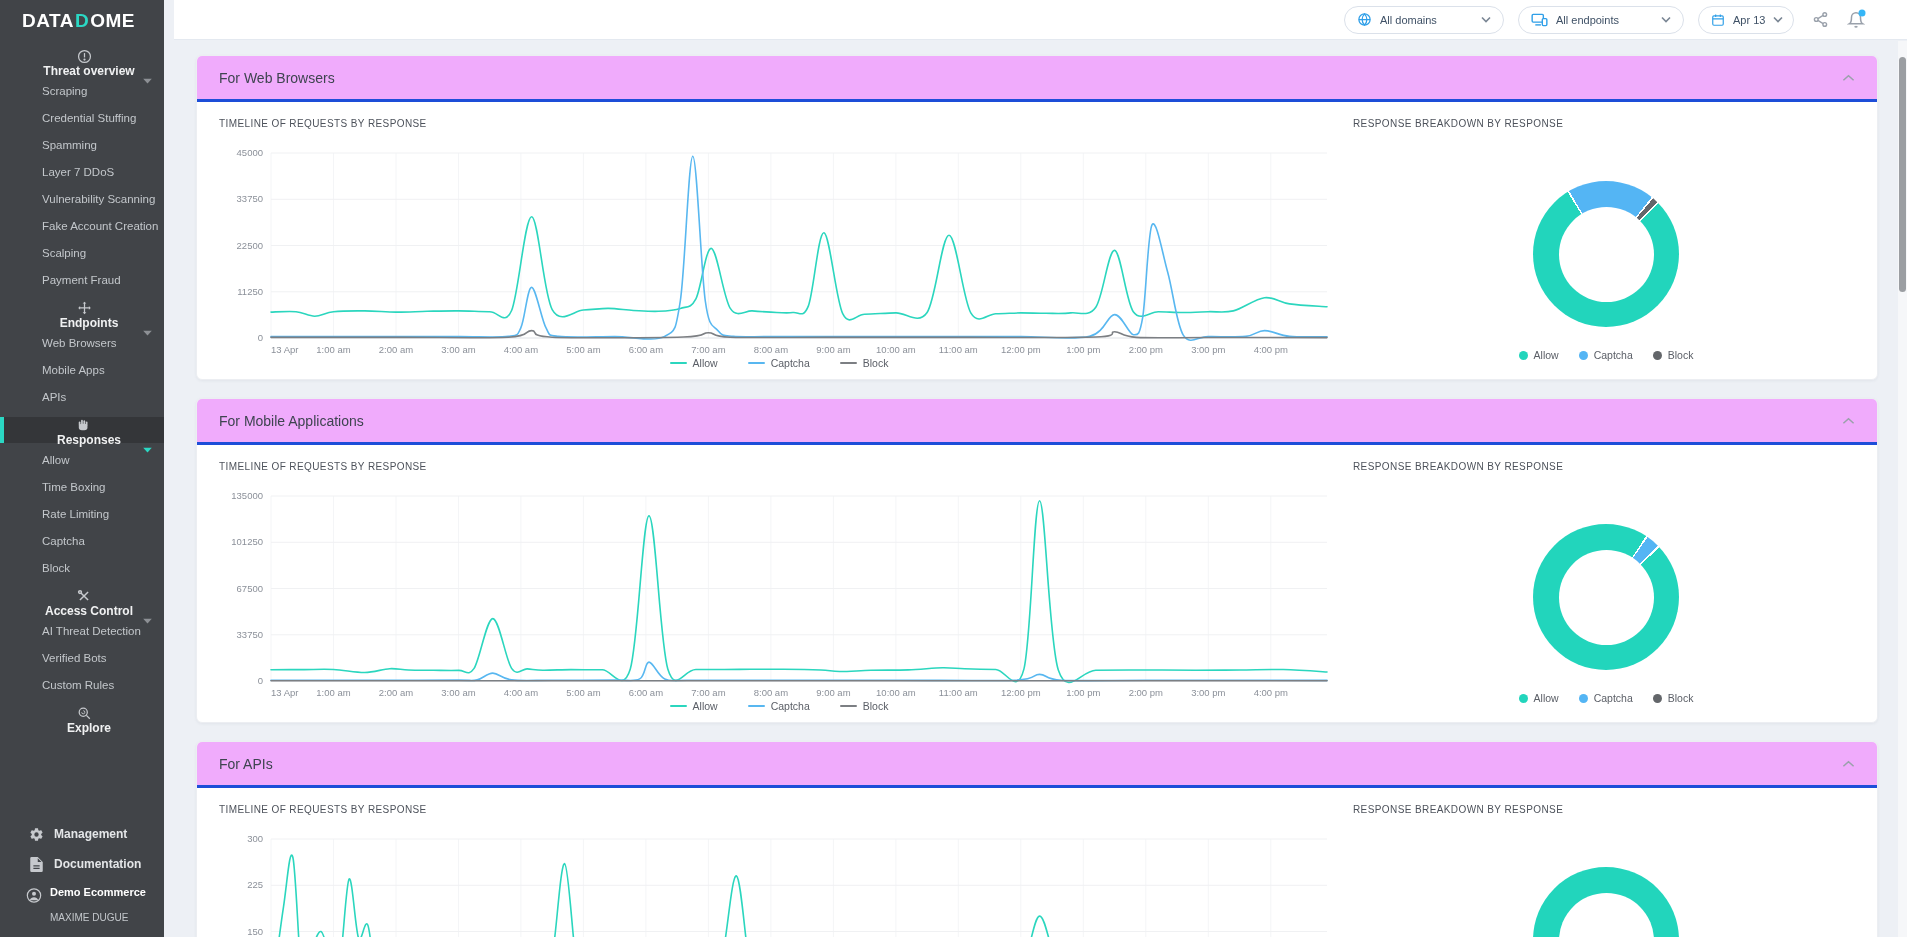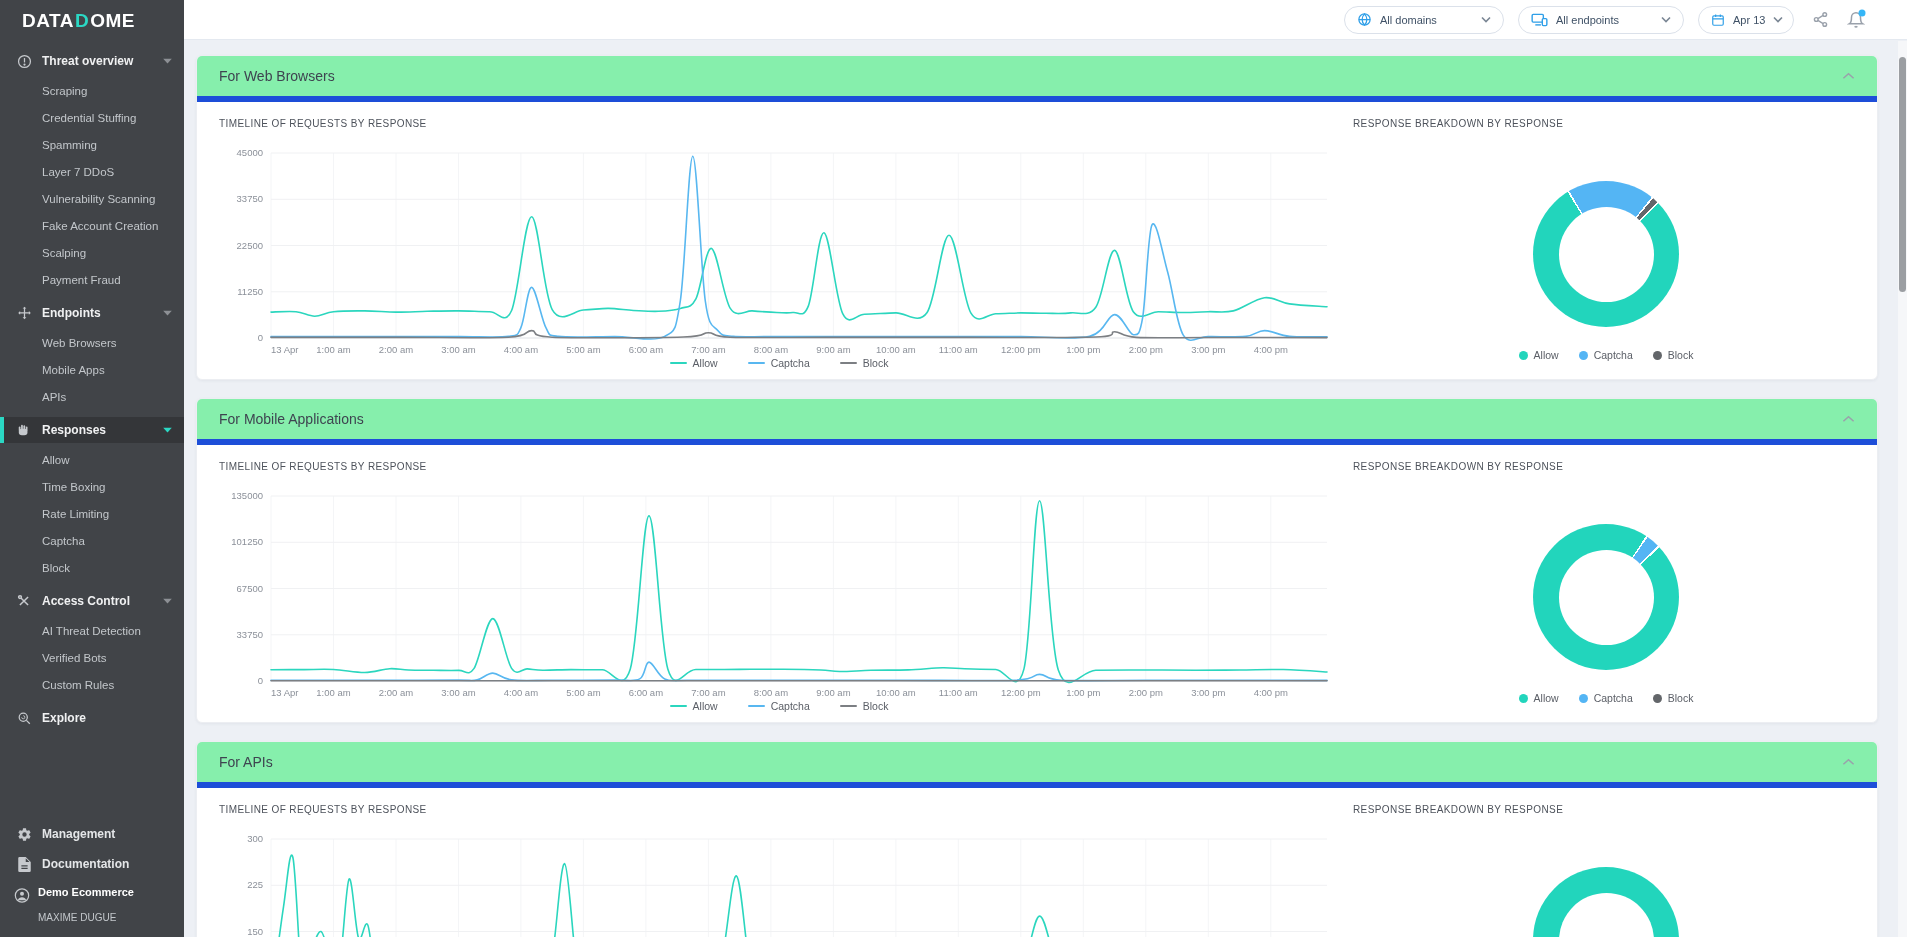--- a/index.html
+++ b/index.html
@@ -4,42 +4,42 @@
 <style>
   * { box-sizing: border-box; }
   html,body { margin:0; padding:0; }
   body {
     width:1907px; height:937px; overflow:hidden; position:relative;
     font-family:"Liberation Sans", sans-serif;
     background:#edf0f5;
   }
   
   .sidebar {
-    position:absolute; left:0; top:0; bottom:0; width:184px;
+    position:absolute; left:0; top:0; bottom:0; width:164px;
     background:#414448; color:#c6c9cd; z-index:5;
   }
   .logo { padding:10px 0 6px 22px; font-size:19px; letter-spacing:.5px; color:#ffffff; font-weight:600; }
   .logo .logo-d { color:#2bd8c4; font-weight:700; padding:0 1px; }
   .nav { margin-top:8px; }
   .nav-head {
     display:flex; align-items:center; height:26px; padding:0 12px 0 16px;
-    margin-top:10px; cursor:pointer; position:relative;
+    margin-top:10px; cursor:pointer; position:relative;flex-direction:column;
   }
   .nav-head .nav-label { color:#f0f1f2; font-weight:700; font-size:12px; margin-left:10px; }
   .nav-head.active { background:#343639; }
   .nav-head.active::before {
     content:""; position:absolute; left:0; top:0; bottom:0; width:4px; background:#2bd8c4;
   }
   .nav-head .chev { margin-left:auto; }
   .nav-sub {
     display:block; padding:4px 0 4px 42px; font-size:11.5px; color:#c3c7cb;
     line-height:12px; margin-top:7px; cursor:pointer;
   }
   .nico { width:16px; height:16px; display:inline-flex; align-items:center; justify-content:center; flex:none; }
-  .side-footer { position:absolute; left:0; right:0; bottom:12px; }
+  .side-footer { position:absolute; left:12px; right:0; bottom:12px; }
   .foot-item { display:flex; align-items:center; padding:7px 0 7px 16px; cursor:pointer; }
   .foot-item .foot-label { margin-left:10px; font-size:12px; font-weight:700; color:#e4e6e8; }
   .account { display:flex; align-items:flex-start; padding:8px 0 2px 14px; cursor:pointer; }
   .account-lines { margin-left:8px; line-height:11px; }
   .account-org { font-size:11px; font-weight:700; color:#ffffff; }
   .account-user { font-size:10px; color:#c3c7cb; margin-top:14px; }
   
   .topbar {
     position:absolute; left:174px; right:0; top:0; height:40px; background:#ffffff;
     border-bottom:1px solid #e4e9f0; display:flex; align-items:center; justify-content:flex-end;
@@ -58,21 +58,21 @@
   .content {
     position:absolute; left:174px; right:0; top:40px; bottom:0;
     padding:15px 29px 0 22px; overflow:hidden;
   }
   .card {
     background:#ffffff; border:1px solid #eceef2; border-radius:6px;
     box-shadow:0 1px 3px rgba(40,50,70,.06); margin-bottom:18px; overflow:hidden;
   }
   .card-header {
     display:flex; align-items:center; justify-content:space-between;
-    height:46px; padding:0 22px; background:#86efac; border-bottom:6px solid #1d4ed8;
+    height:46px; padding:0 22px; background:#f0abfc; border-bottom:3px solid #1d4ed8;
   }
   .card-title { font-size:14px; color:#3e4450; }
   .card-body { display:flex; padding:16px 18px 10px 22px; }
   .timeline-block { width:1120px; flex:none; }
   .breakdown-block { flex:1; padding-left:14px; }
   .section-title { font-size:10px; font-weight:400; letter-spacing:.4px; color:#4d525b; }
   .tl-legend { display:flex; justify-content:center; gap:30px; margin-top:2px; }
   .tl-legend-item { display:flex; align-items:center; gap:6px; font-size:10.5px; color:#5a5e66; cursor:pointer; }
   .tl-dash { width:17px; height:0; border-top:2px solid; border-radius:2px; }
   .donut { width:146px; height:146px; border-radius:50%; margin:52px auto 0; position:relative; }

